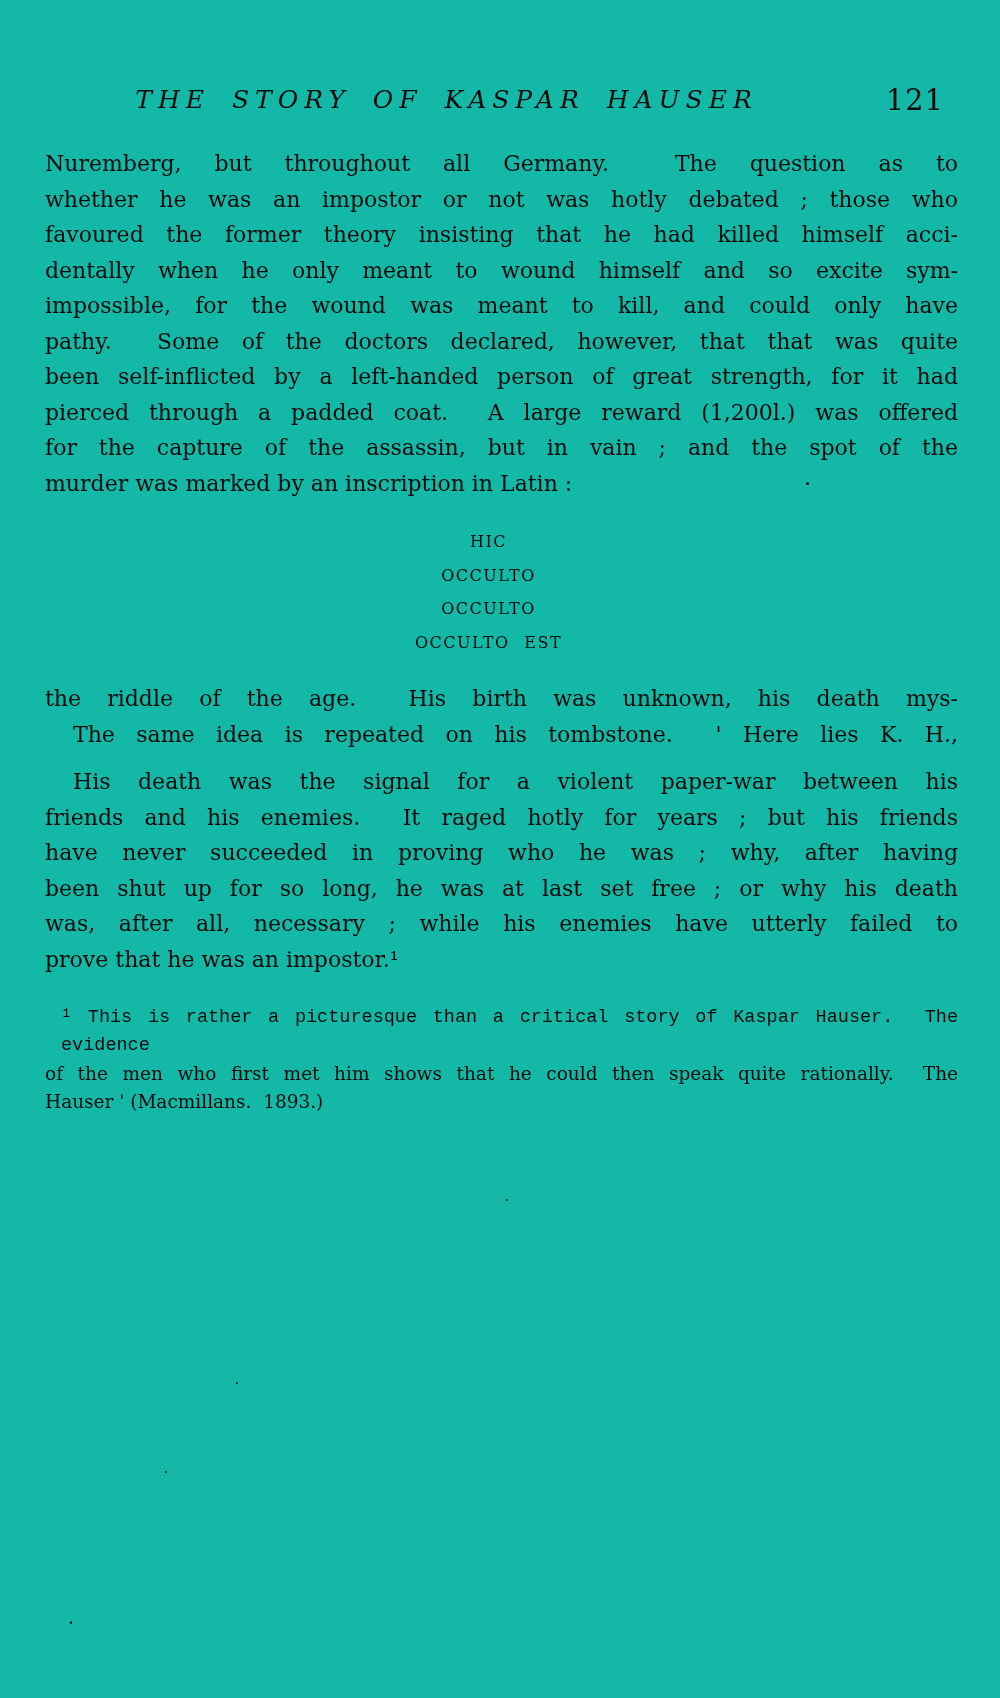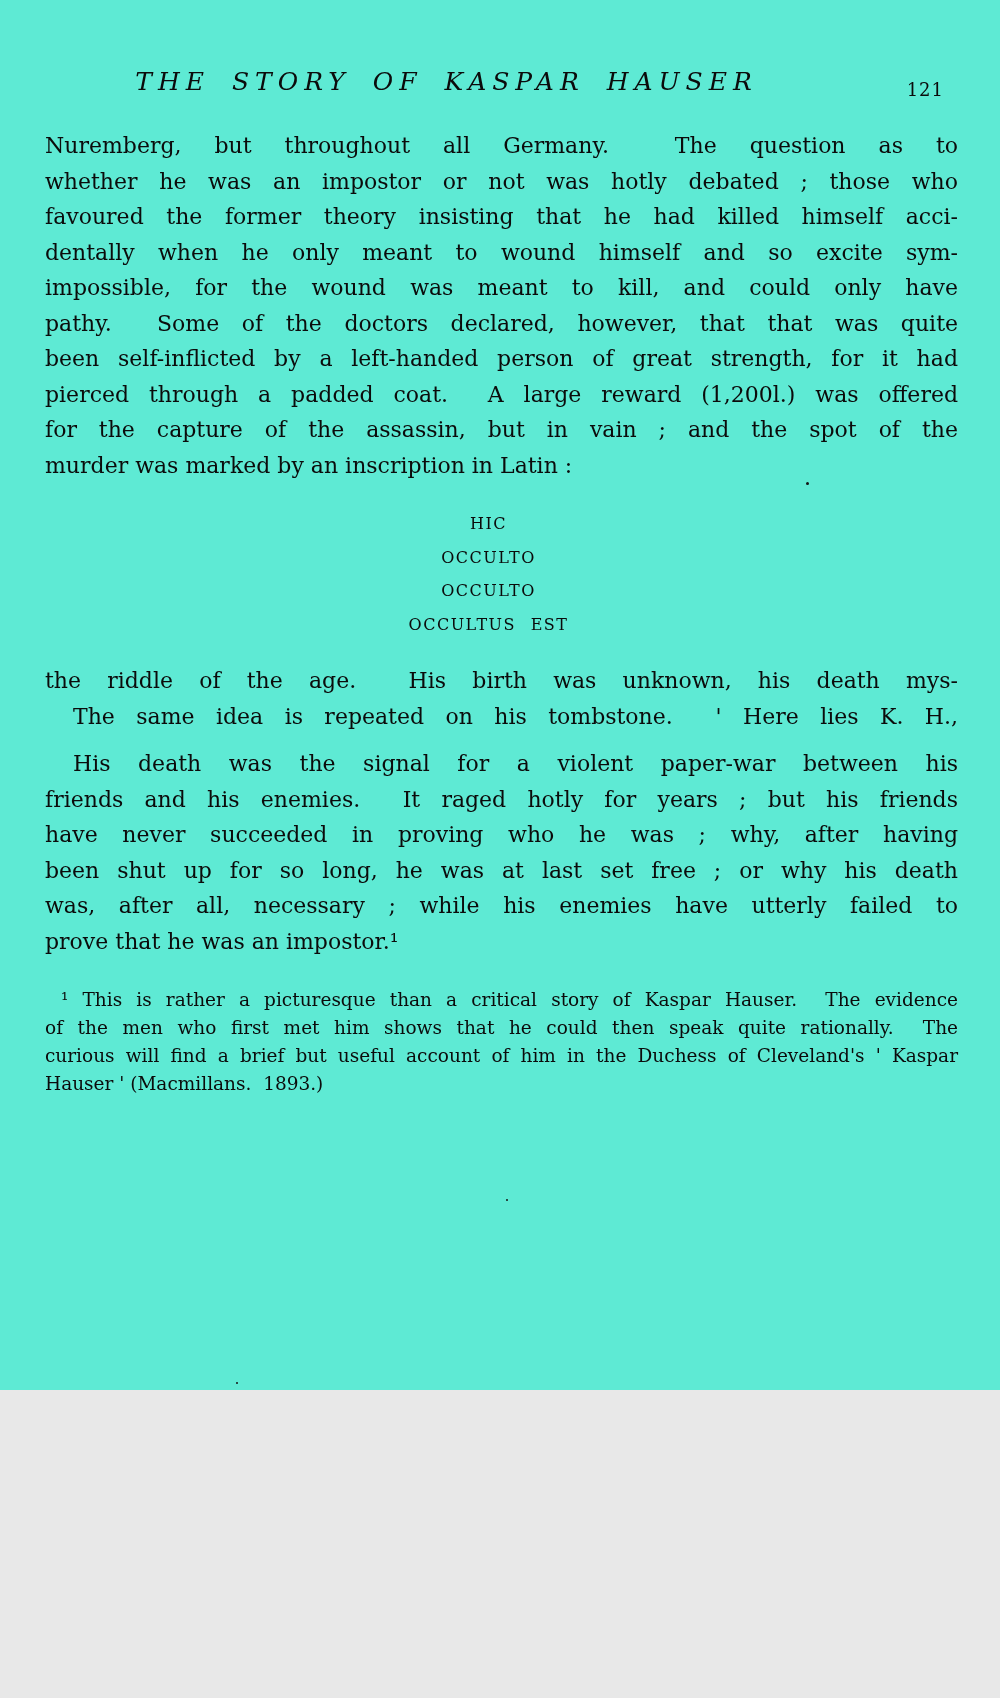--- a/index.html
+++ b/index.html
@@ -1,25 +1,25 @@
 <!DOCTYPE html>
 <html><head>
 <meta charset="utf-8">
 <style>
   html, body { margin: 0; padding: 0; background: #e8e8e8; }
   .page {
     position: relative;
     width: 1000px;
-    height: 1390px;
-    background: #5eead4;
+    height: 1698px;
+    background: #14b8a6;
     color: #0b0b0b;
     font-family: "DejaVu Serif", "Liberation Serif", serif;
     overflow: hidden;
     box-sizing: border-box;
-    padding: 0 42px 0 45px;
+    padding: 18px 42px 0 45px;
   }
   
   .header {
     position: relative;
     margin-top: 66px;
     height: 32px;
     line-height: 32px;
   }
   .title {
     position: absolute;
@@ -27,22 +27,22 @@
     text-align: center;
     font-style: italic;
     font-size: 25px;
     letter-spacing: 6px;
     word-spacing: 8px;
     white-space: nowrap;
   }
   .pagenum {
     position: absolute;
     right: 14px;
-    top: 8px;
-    font-size: 18px;
+    top: 0;
+    font-size: 29px;
     letter-spacing: 1px;
   }
   
   .para { font-size: 22px; }
   .para .line {
     line-height: 35.5px;
     text-align: justify;
     text-align-last: justify;
     white-space: normal;
   }
@@ -72,21 +72,21 @@
     line-height: 35.5px;
   }
   
   .footnote { margin-top: 27px; font-size: 18.5px; }
   .footnote .line {
     line-height: 28px;
     text-align: justify;
     text-align-last: justify;
   }
   .footnote .line.last-line { text-align-last: left; }
-  .footnote .line.first-line { padding-left: 16px; }
+  .footnote .line.first-line { padding-left: 16px; font-family: Liberation Mono, monospace; }
   
   .speck {
     position: absolute;
     width: 3px; height: 3px;
     background: #141414;
     border-radius: 50%;
   }
 </style>
 </head>
 <body>
@@ -108,42 +108,41 @@
       <div class="line">been self-inflicted by a left-handed person of great strength, for it had</div>
       <div class="line">pierced through a padded coat.&nbsp; A large reward (1,200l.) was offered</div>
       <div class="line">for the capture of the assassin, but in vain ; and the spot of the</div>
       <div class="line last-line">murder was marked by an inscription in Latin :</div>
     </div>
 
   <div class="inscription">
       <div class="ins-line first-line">HIC</div>
       <div class="ins-line">OCCULTO</div>
       <div class="ins-line">OCCULTO</div>
-      <div class="ins-line last-line">OCCULTUS EST</div>
+      <div class="ins-line last-line">OCCULTO EST</div>
     </div>
 
 
   <div class="para indented p2">
       <div class="line">the riddle of the age.&nbsp; His birth was unknown, his death mys-</div>
       <div class="line first-line">The same idea is repeated on his tombstone.&nbsp; ' Here lies K. H.,</div>
     </div>
 
   <div class="para indented p3">
       <div class="line first-line">His death was the signal for a violent paper-war between his</div>
       <div class="line">friends and his enemies.&nbsp; It raged hotly for years ; but his friends</div>
       <div class="line">have never succeeded in proving who he was ; why, after having</div>
       <div class="line">been shut up for so long, he was at last set free ; or why his death</div>
       <div class="line">was, after all, necessary ; while his enemies have utterly failed to</div>
       <div class="line last-line">prove that he was an impostor.¹</div>
     </div>
 
   <div class="footnote">
       <div class="line first-line">¹ This is rather a picturesque than a critical story of Kaspar Hauser.&nbsp; The evidence</div>
       <div class="line">of the men who first met him shows that he could then speak quite rationally.&nbsp; The</div>
-      <div class="line">curious will find a brief but useful account of him in the Duchess of Cleveland's ' Kaspar</div>
       <div class="line last-line">Hauser ' (Macmillans.&nbsp; 1893.)</div>
     </div>
 
   <div class="speck" style="left:806px; top:482px;"></div>
   <div class="speck" style="left:506px; top:1199px; width:2px; height:2px;"></div>
   <div class="speck" style="left:236px; top:1382px; width:2px; height:2px;"></div>
   <div class="speck" style="left:165px; top:1471px; width:2px; height:2px;"></div>
   <div class="speck" style="left:70px; top:1621px; width:2px; height:3px;"></div>
 
 </div>

